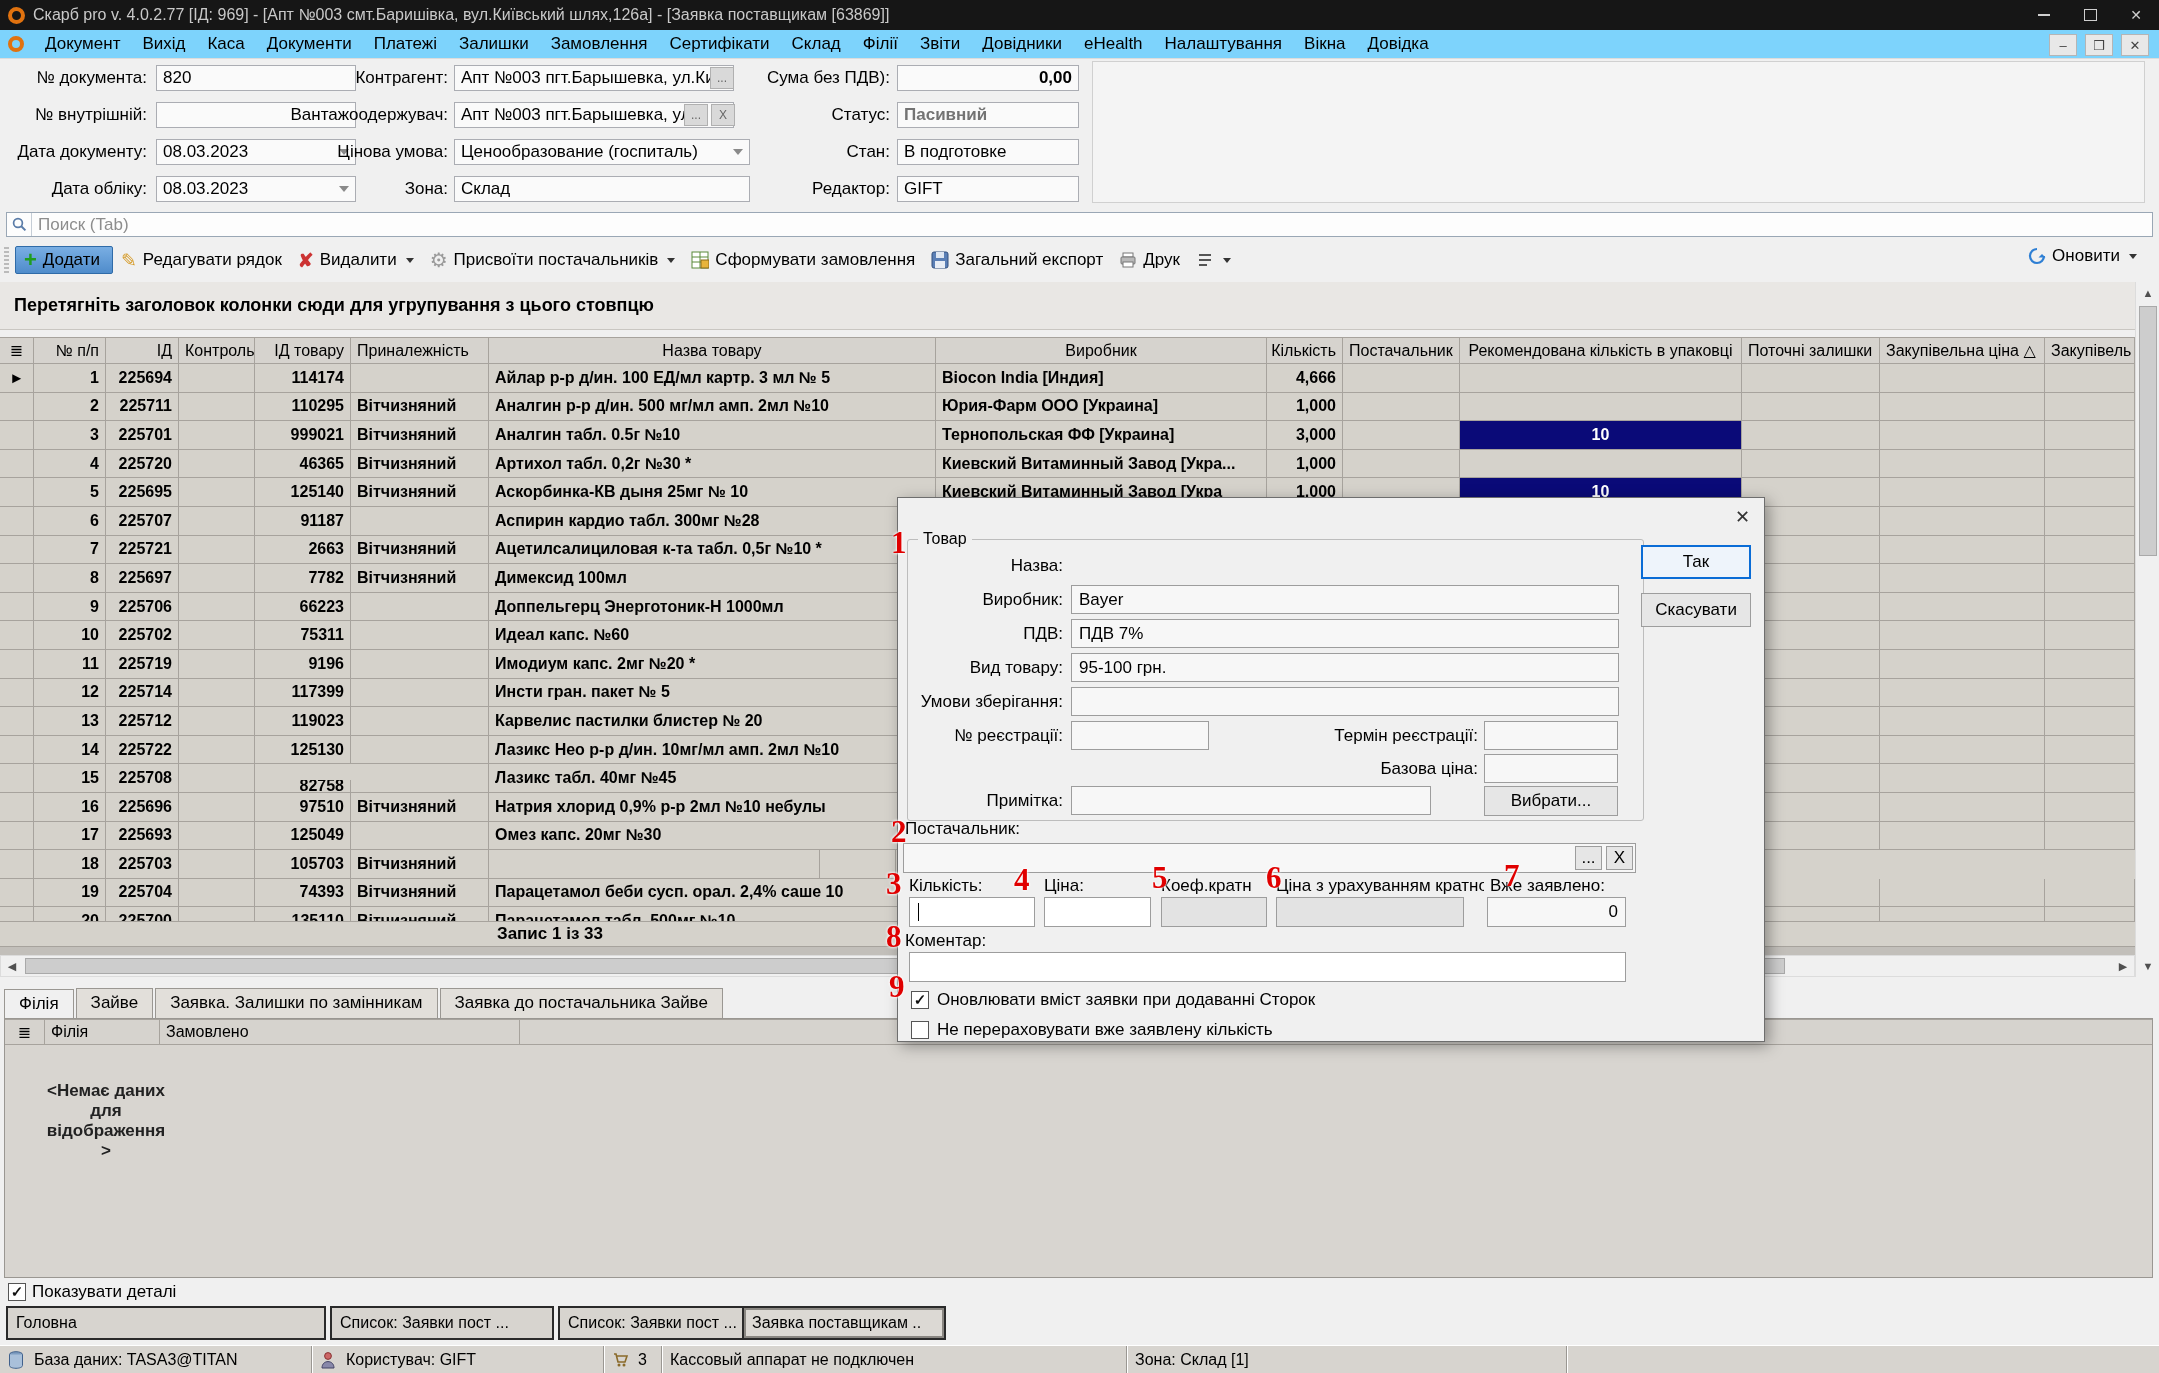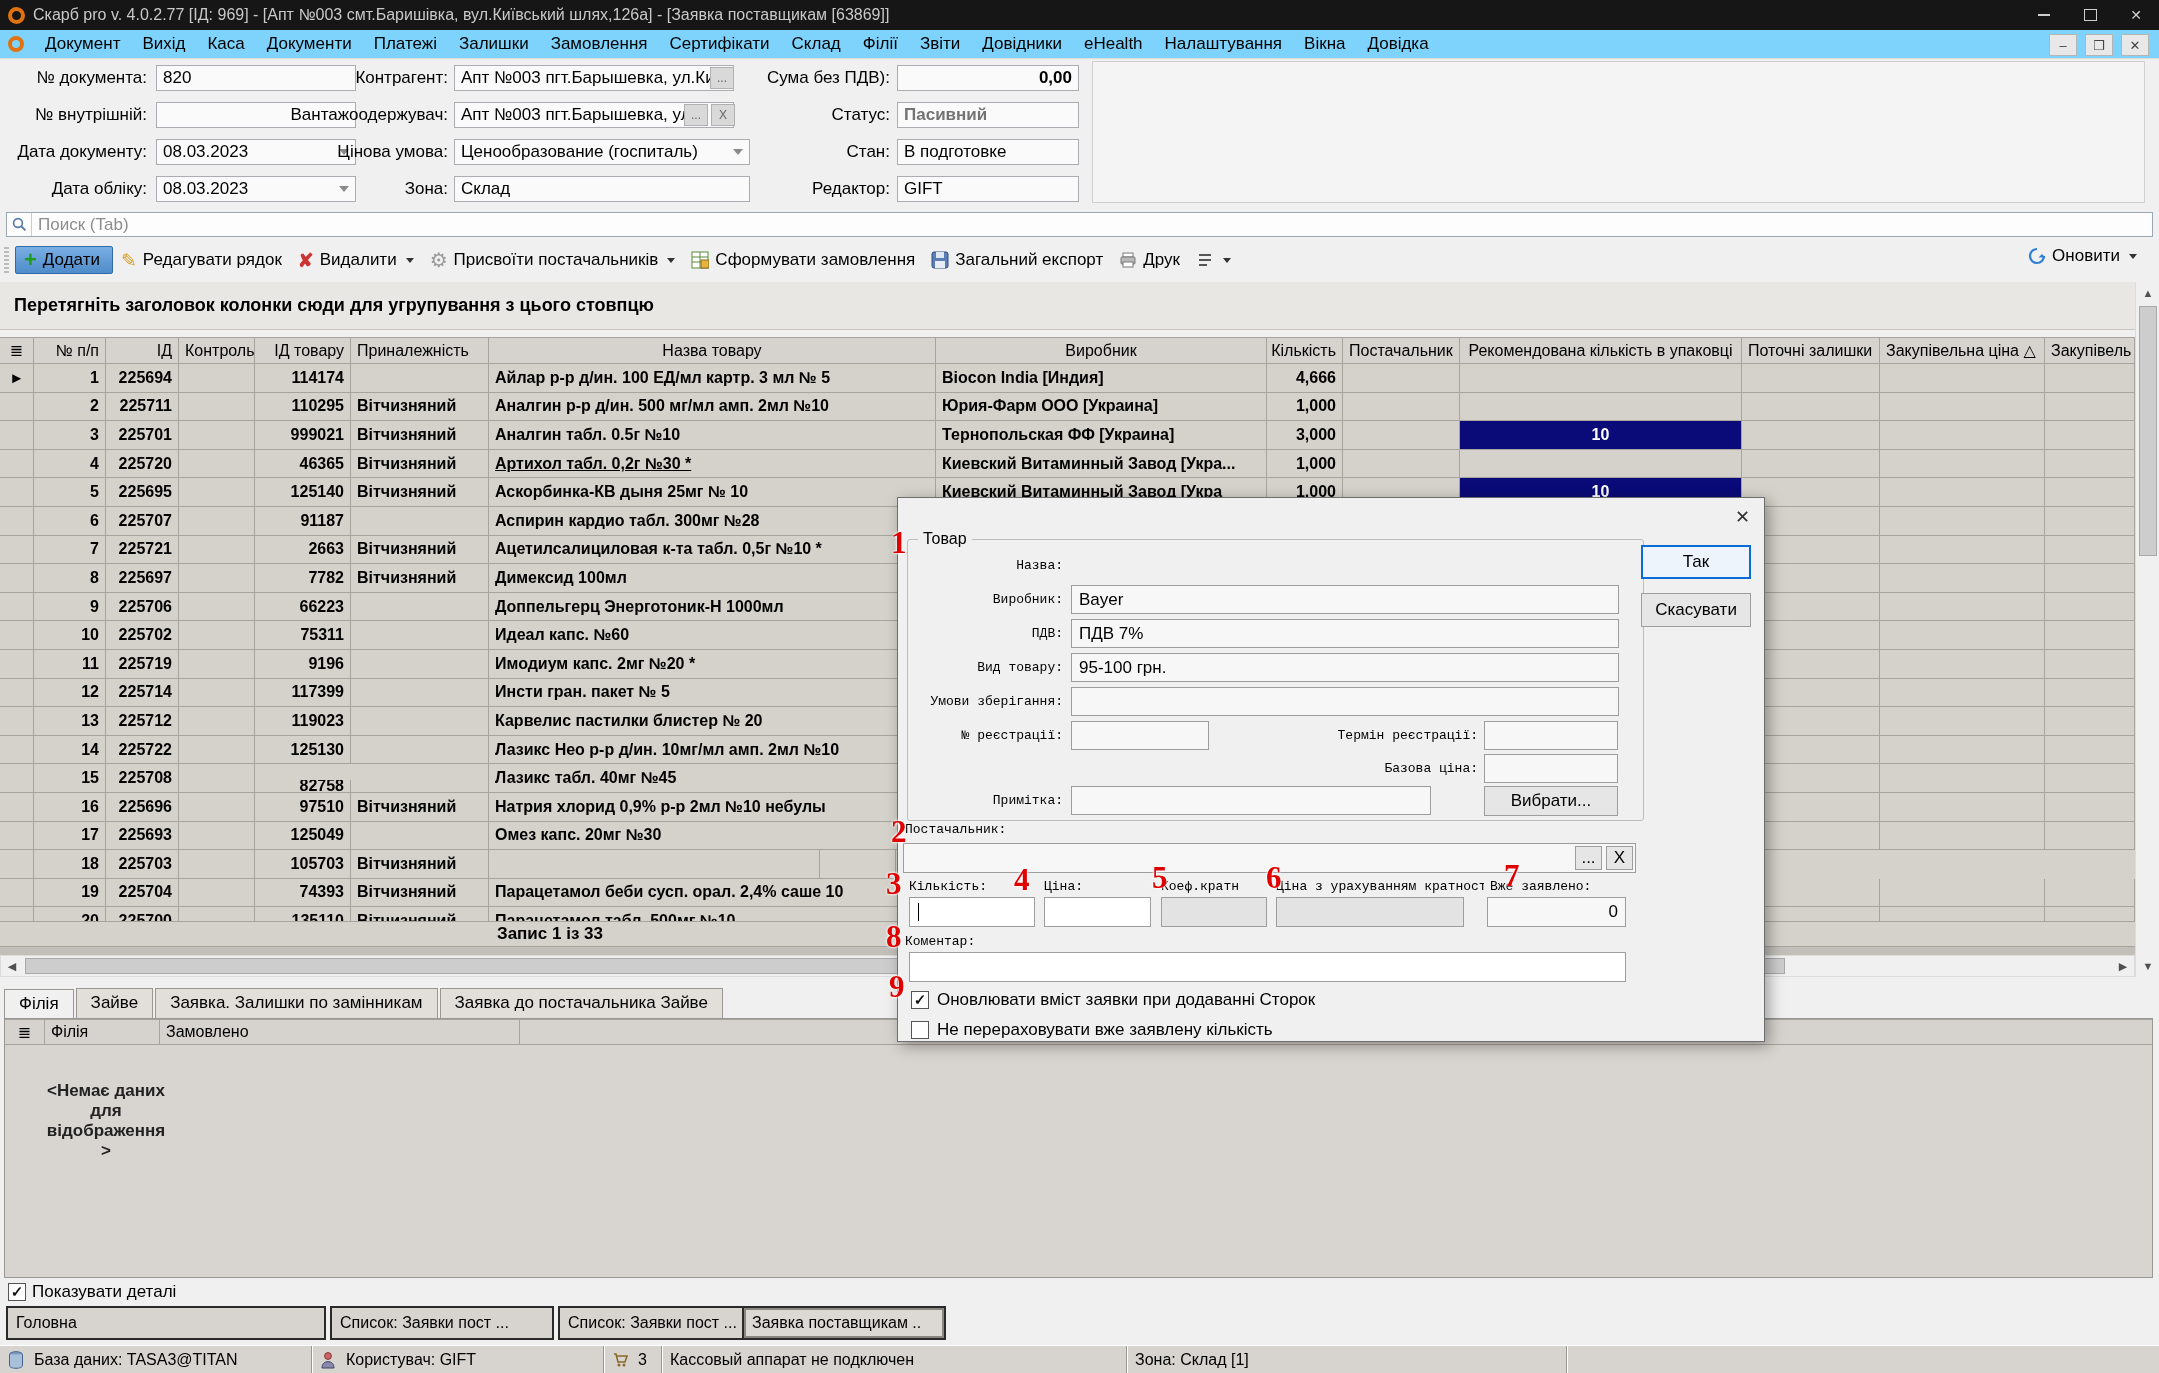--- a/index.html
+++ b/index.html
@@ -72,21 +72,21 @@
   .taskbtn{position:absolute;top:1306px;height:34px;border:2px solid #2a2a2a;background:#d7d4cf;display:flex;align-items:center;padding:0 8px;font-size:16px;box-sizing:border-box;white-space:nowrap;overflow:hidden;}
   .taskbtn.active{box-shadow:inset 0 0 0 2px #8a8782;background:#dcd9d4;}
   .statusbar{left:0;top:1345px;width:2159px;height:28px;background:#d7d4cf;border-top:1px solid #fff;display:flex;font-size:16px;}
   .sseg{display:flex;align-items:center;gap:8px;padding:0 8px;border-right:1px solid #9a9792;box-shadow:1px 0 0 #fff;box-sizing:border-box;white-space:nowrap;overflow:hidden;}
   
   .dialog{left:897px;top:497px;width:868px;height:545px;background:#f0f0f0;border:1px solid #6e6e6e;box-shadow:4px 4px 14px rgba(0,0,0,.35);box-sizing:border-box;z-index:50;}
   .dlg-title{position:absolute;left:0;top:0;width:100%;height:38px;display:flex;align-items:center;font-size:17px;padding-left:12px;box-sizing:border-box;}
   .dlg-close{position:absolute;right:14px;top:8px;font-size:18px;color:#333;}
   .groupbox{position:absolute;border:1px solid #bdbdbd;border-radius:3px;}
   .legend{position:absolute;top:-10px;left:10px;background:#f0f0f0;padding:0 5px;font-size:16px;}
-  .dlbl{position:absolute;font-size:13px;height:29px;display:flex;align-items:center;justify-content:flex-end;white-space:nowrap;font-family:Liberation Mono, monospace;}
+  .dlbl{position:absolute;font-size:17px;height:29px;display:flex;align-items:center;justify-content:flex-end;white-space:nowrap;}
   .dlbl.left{justify-content:flex-start;}
   .dfld{position:absolute;background:#f7f7f7;border:1px solid #9d9d9d;box-sizing:border-box;display:flex;align-items:center;padding:0 7px;font-size:17px;white-space:nowrap;overflow:hidden;}
   .dfld.white{background:#fff;}
   .dfld.dis{background:#e3e3e3;}
   .dbtn{position:absolute;background:#e6e6e6;border:1px solid #9d9d9d;box-sizing:border-box;display:flex;align-items:center;justify-content:center;font-size:17px;}
   .dbtn.focus{border:2px solid #0a6cd6;background:#eef4fb;}
   .caret{width:1px;height:18px;background:#000;margin-left:1px;}
   
   .ann{position:absolute;z-index:60;color:#e00000;font-weight:bold;font-size:31px;font-family:"Liberation Serif",serif;text-shadow:0 0 3px #fff,0 0 3px #fff;line-height:1;}
   svg{display:block;}
@@ -311,21 +311,21 @@
         <div class="t-cell" style="width: 165px; justify-content: flex-start;"></div>
         <div class="t-cell" style="width: 90px; justify-content: flex-start;"></div>
       </div>
       <div class="t-row">
         <div class="t-cell" style="width: 34px; justify-content: center;"></div>
         <div class="t-cell" style="width: 72px; justify-content: flex-end;">4</div>
         <div class="t-cell" style="width: 73px; justify-content: flex-end;">225720</div>
         <div class="t-cell" style="width: 76px; justify-content: flex-start;"></div>
         <div class="t-cell" style="width: 96px; justify-content: flex-end;">46365</div>
         <div class="t-cell" style="width: 138px; justify-content: flex-start;">Вітчизняний</div>
-        <div class="t-cell" style="width: 447px; justify-content: flex-start; text-decoration: underline;">Артихол табл. 0,2г №30 *</div>
+        <div class="t-cell" style="width: 447px; justify-content: flex-start;">Артихол табл. 0,2г №30 *</div>
         <div class="t-cell" style="width: 331px; justify-content: flex-start;">Киевский Витаминный Завод [Укра...</div>
         <div class="t-cell" style="width: 76px; justify-content: flex-end;">1,000</div>
         <div class="t-cell" style="width: 117px; justify-content: flex-start;"></div>
         <div class="t-cell" style="width: 282px; justify-content: flex-start;"></div>
         <div class="t-cell" style="width: 138px; justify-content: flex-start;"></div>
         <div class="t-cell" style="width: 165px; justify-content: flex-start;"></div>
         <div class="t-cell" style="width: 90px; justify-content: flex-start;"></div>
       </div>
       <div class="t-row">
         <div class="t-cell" style="width: 34px; justify-content: center;"></div>

